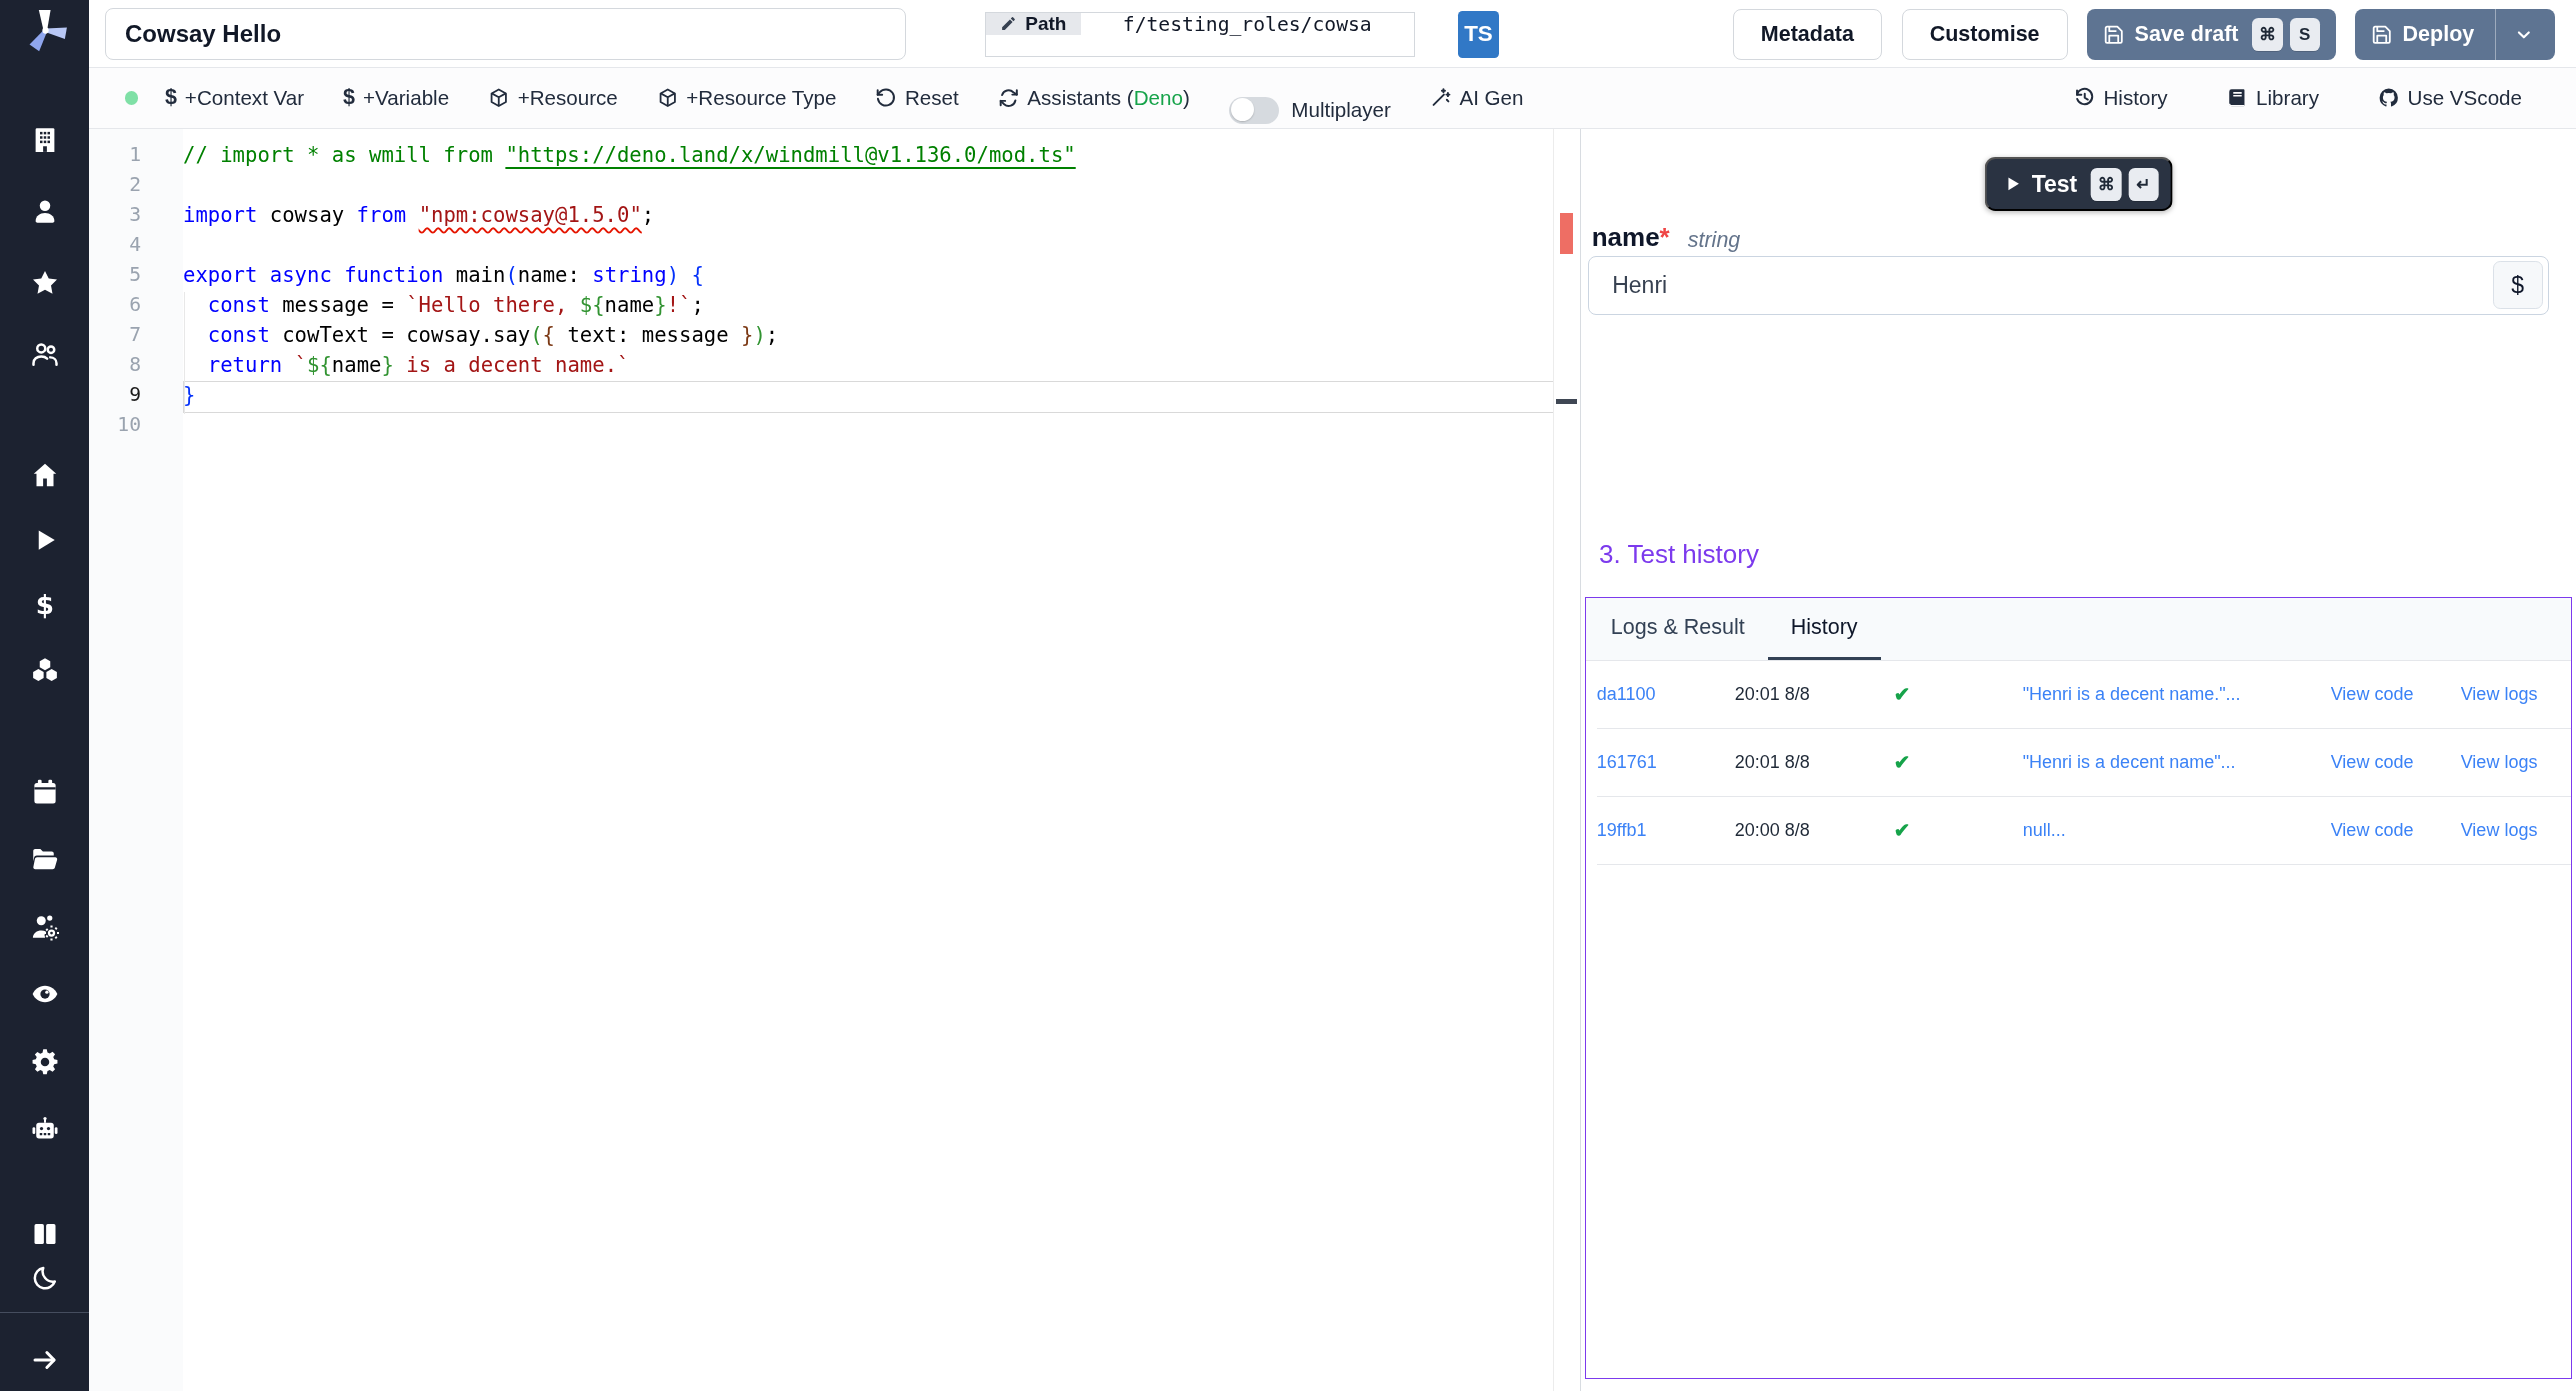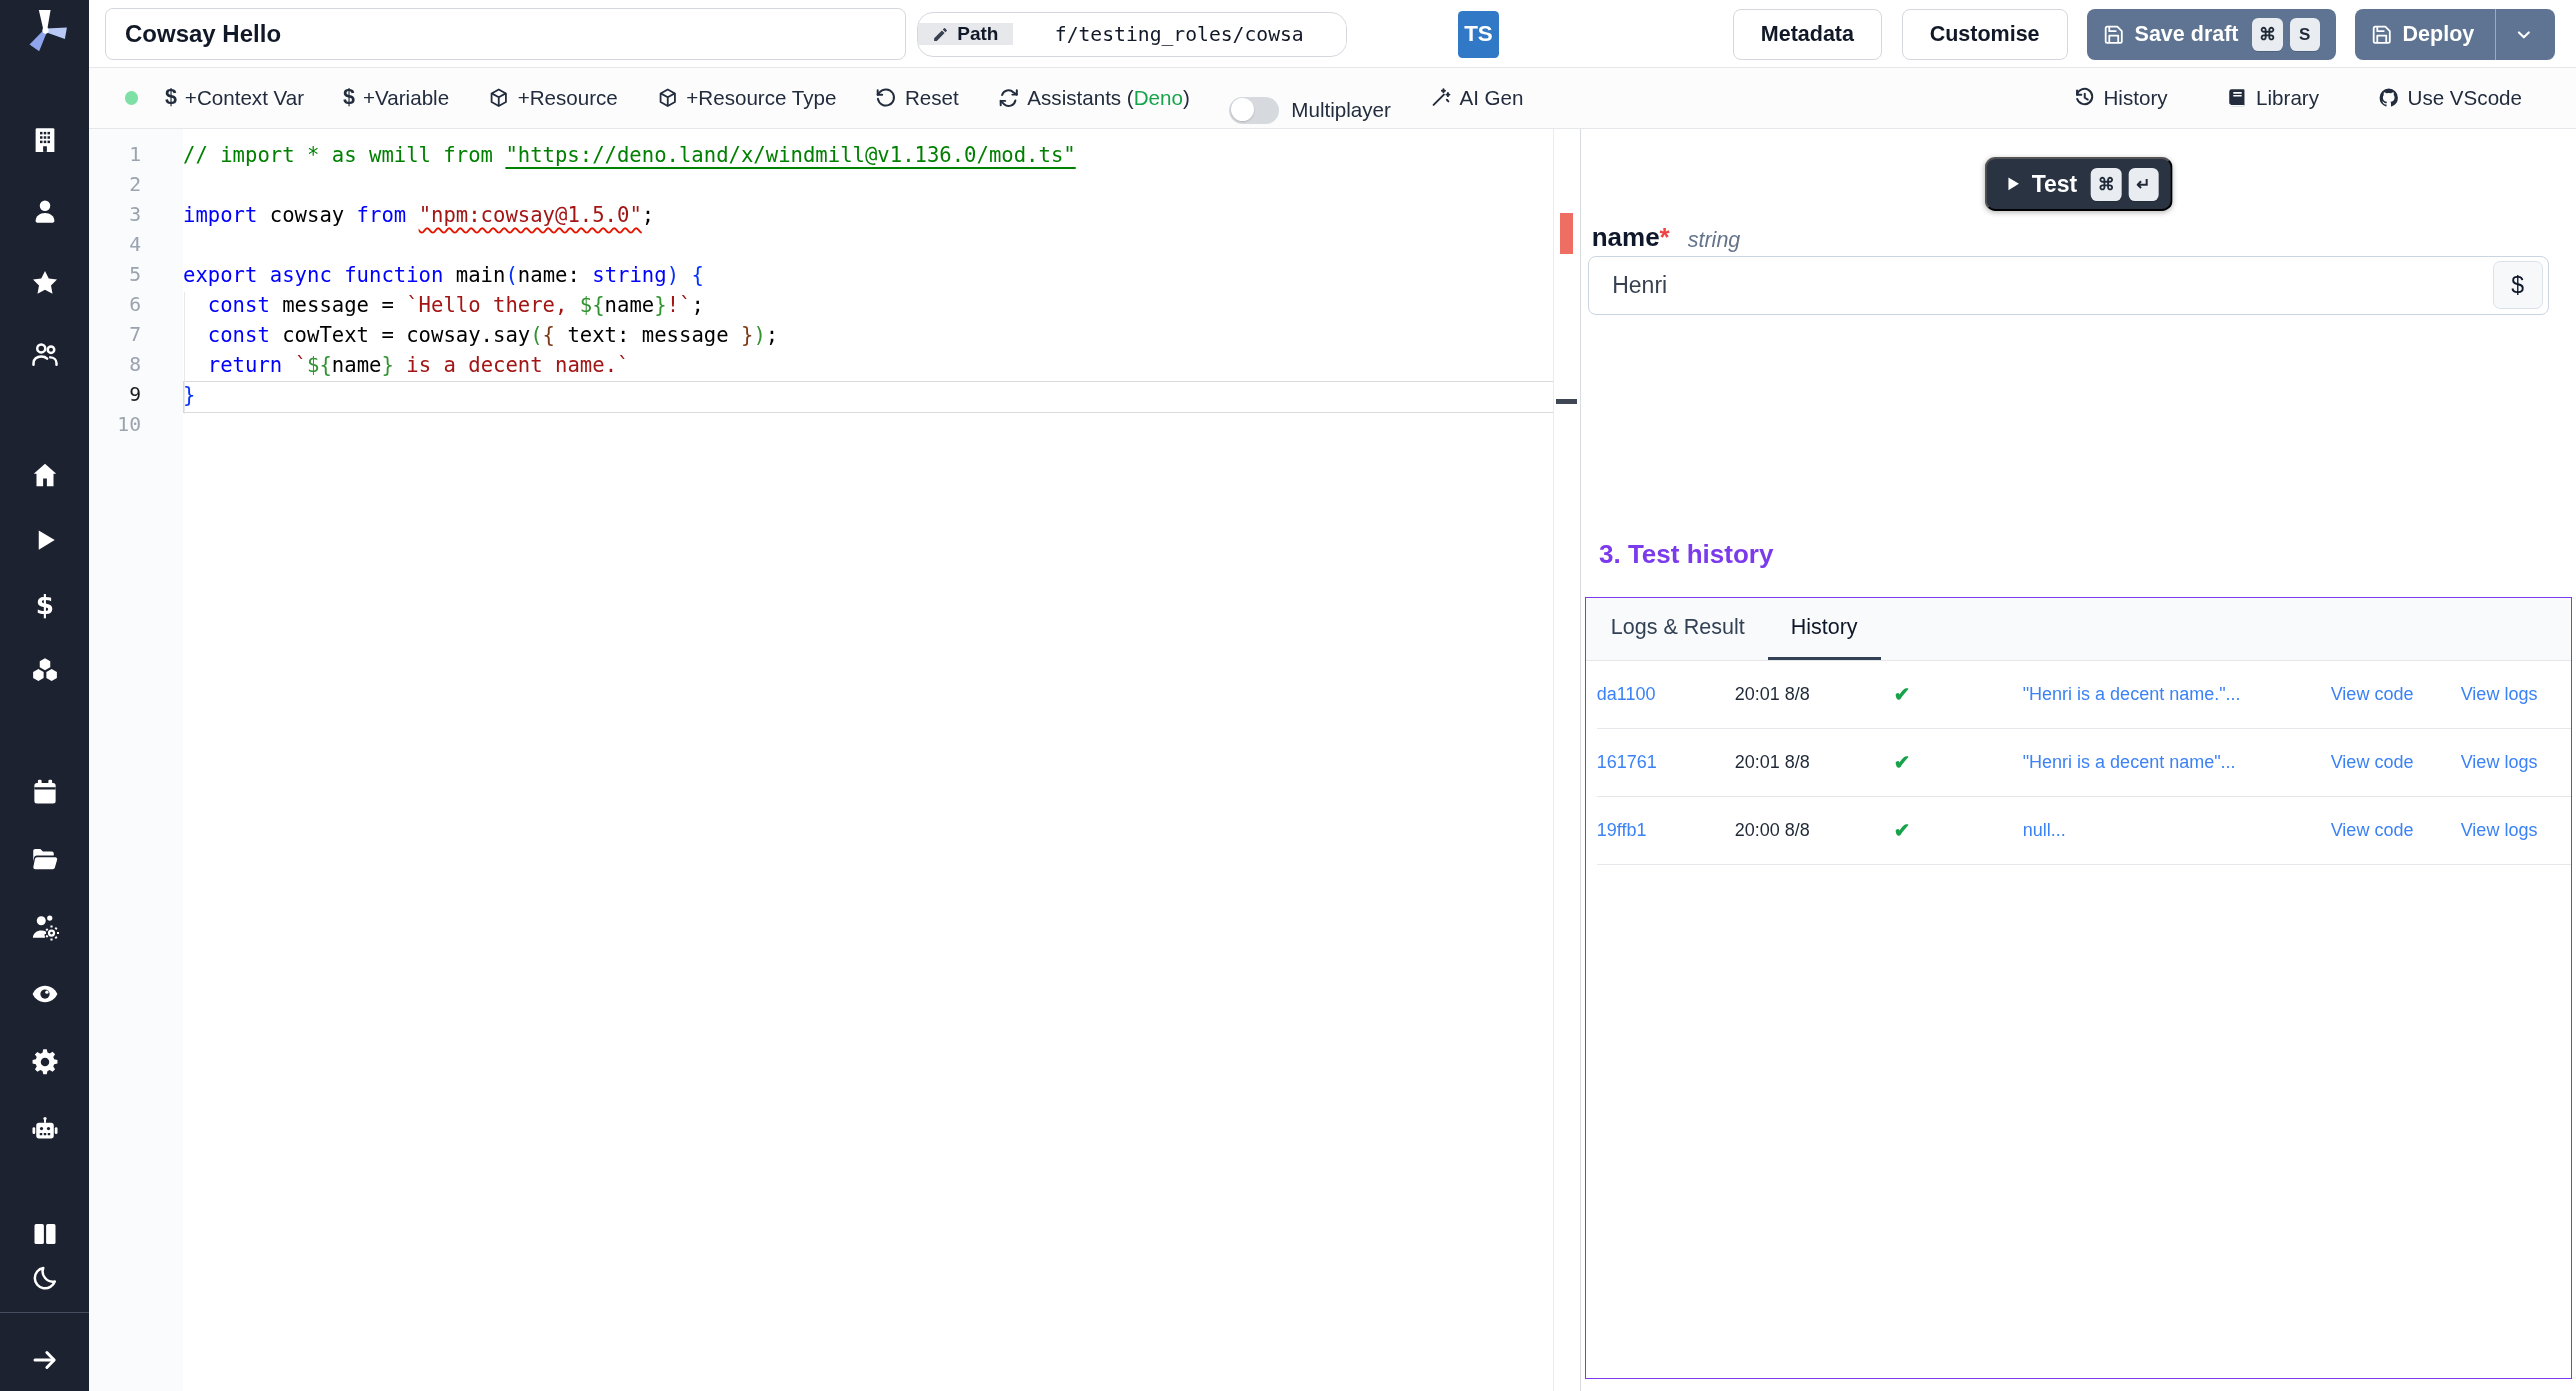--- a/index.html
+++ b/index.html
@@ -16,21 +16,21 @@
   .sidebar{position:absolute;left:0;top:0;width:89px;height:1392px;background:#1c2230;z-index:5}
   .side-logo{position:absolute;left:21.5px;top:7.2px;width:47px;height:47px;display:flex;align-items:center;justify-content:center}
   .side-item{position:absolute;left:27px;width:36px;height:36px;display:flex;align-items:center;justify-content:center;cursor:pointer}
   .side-item svg{width:30px;height:30px;display:block}
   .side-div{position:absolute;left:0;width:89px;height:0.9px;background:#454d5e}
 
   
   .topbar{position:absolute;left:89px;top:0;right:0;height:68px;background:#fff;border-bottom:0.9px solid var(--border)}
   .name-input{position:absolute;left:16px;top:8px;width:801px;height:52px;border:0.9px solid var(--border2);border-radius:8px;
     font-family:"Liberation Sans",sans-serif;font-size:24px;font-weight:700;color:var(--ink);padding:0 0 0 19px;outline:none}
-  .path-pill{position:absolute;left:828px;top:11.6px;height:45px;display:flex;align-items:center;border:0.9px solid var(--border2);border-radius:16px;overflow:hidden;background:#fff}
+  .path-pill{position:absolute;left:896px;top:11.6px;height:45px;display:flex;align-items:flex-start;border:0.9px solid var(--border2);border-radius:0;overflow:hidden;background:#fff}
   .path-label{display:flex;align-items:center;gap:8px;background:#e6e8ec;padding:0 14.3px;font-size:19px;font-weight:700;color:var(--ink)}
   .path-label svg{width:17px;height:17px}
   .path-value{width:333px;border:none;outline:none;font-family:"DejaVu Sans Mono",monospace;font-size:19.7px;color:#111827;text-align:center;background:#fff}
   .ts-badge{position:absolute;left:1369px;top:10.7px;width:41px;height:47px;background:var(--c-ts);border-radius:4.5px;color:#fff;
     display:flex;align-items:center;justify-content:center;font-size:22.4px;font-weight:800}
   .tb-buttons{position:absolute;right:21.5px;top:9px;display:flex;gap:19.7px;height:51px}
   .btn{display:flex;align-items:center;justify-content:center;border-radius:8px;font-size:21.5px;font-weight:700;cursor:pointer;height:51px}
   .btn-white{background:#fff;border:0.9px solid var(--border2);color:var(--ink);padding:2px 27px}
   .btn-blue{background:var(--c-blue-btn);color:#fff;border:none;padding:0 16px;gap:9.8px}
   .btn-blue svg{width:21.5px;height:21.5px}
@@ -76,21 +76,21 @@
     display:flex;align-items:center;gap:9.8px;padding:0 12.5px 0 16px;color:#fff;font-size:23px;font-weight:700;cursor:pointer;box-shadow:0 1.8px 5.4px rgba(0,0,0,.25)}
   .test-btn svg{width:19.7px;height:19.7px}
   .field-label{position:absolute;left:10.7px;top:93px;display:flex;align-items:flex-end;gap:18px}
   .field-name{font-size:26px;font-weight:700;color:#0f172a}
   .req-star{color:#ef4444}
   .field-type{font-size:21.5px;font-style:italic;color:#64748b}
   .field-input-wrap{position:absolute;left:7.2px;right:27px;top:127px;height:59px}
   .field-input{width:100%;height:100%;border:0.9px solid #cbd5e1;border-radius:8px;font-size:23px;color:#374151;padding:0 72px 0 23px;outline:none;font-family:"Liberation Sans",sans-serif}
   .var-btn{position:absolute;right:6.3px;top:5.4px;width:50px;height:48px;background:#f6f8fa;border:0.9px solid #dbe1e8;border-radius:7.2px;
     display:flex;align-items:center;justify-content:center;font-size:23px;color:#0f172a;cursor:pointer}
-  .section-title{position:absolute;left:18px;top:410px;font-size:26px;font-weight:700;color:var(--c-purple)}
+  .section-title{position:absolute;left:18px;top:410px;font-size:26px;font-weight:400;color:var(--c-purple)}
   .hist-box{position:absolute;left:4px;top:468px;width:987px;height:782px;border:1.8px solid var(--c-purple);background:#fff}
   .tabbar{height:63px;background:#f8fafc;border-bottom:0.9px solid var(--border);display:flex;align-items:stretch;padding-left:1.8px}
   .tab{display:flex;align-items:center;padding:0 23px;font-size:21.5px;color:#334155;cursor:pointer;border-bottom:3.6px solid transparent}
   .tab.active{color:#0f172a;border-bottom-color:#334155;font-weight:500}
   .htable{padding-left:10.7px}
   .trow{display:grid;grid-template-columns:138px 159px 129px 308px 130px 1fr;align-items:center}
   .trow.head{height:100px;padding-top:23px;border-bottom:0.9px solid #d1d5db}
   .trow.body{height:68px;border-bottom:0.9px solid var(--border)}
   .th{font-size:21.5px;font-weight:700;color:#0f172a}
   .td{font-size:18px;color:#1f2937;white-space:nowrap;overflow:hidden}

